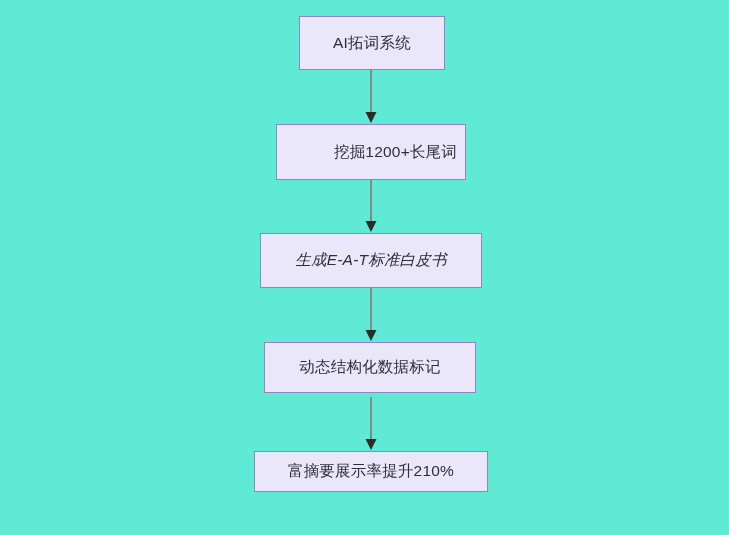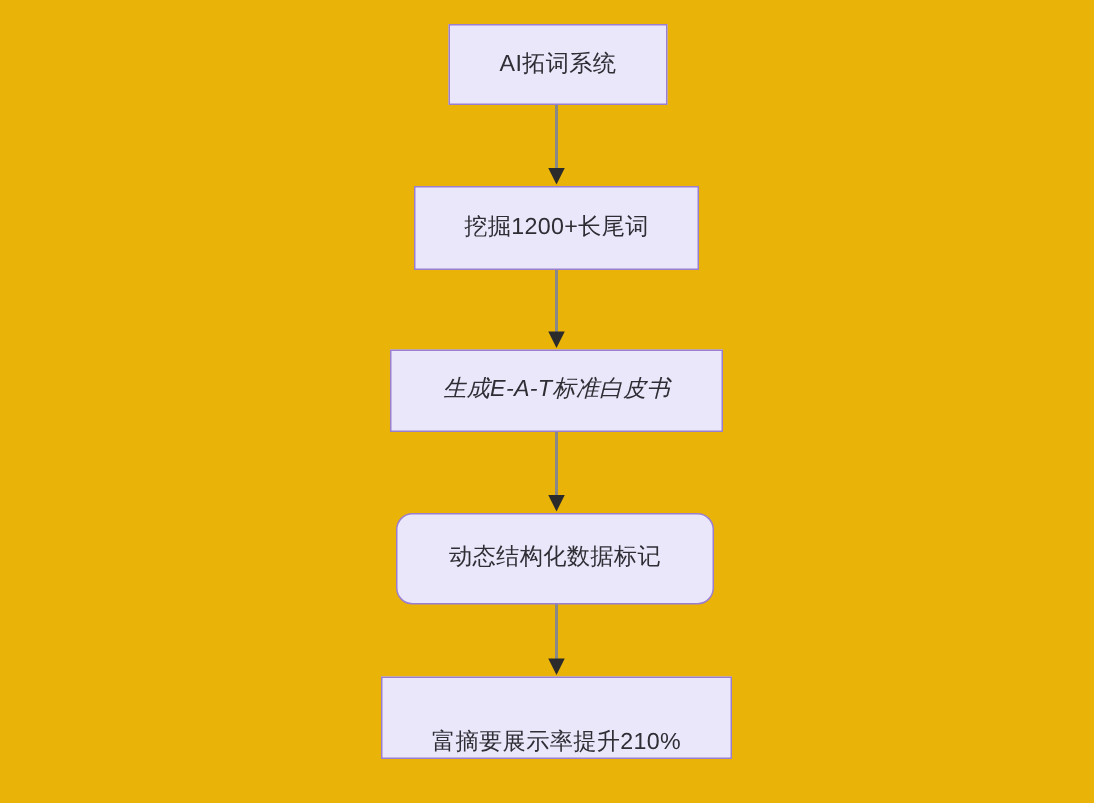--- a/index.html
+++ b/index.html
@@ -11,21 +11,21 @@
     height: 535px;
     background: #f7f7f7;
     font-family: "Liberation Sans", "DejaVu Sans", sans-serif;
     overflow: hidden;
   }
 
   #flowchart-canvas {
     position: relative;
     width: 729px;
     height: 535px;
-    background: #eab308;
+    background: #5eead4;
   }
 
   .node {
     position: absolute;
     box-sizing: border-box;
     background: #eae7fb;
     border: 1.6px solid #9a7fd1;
     display: flex;
     align-items: center;
     justify-content: center;
@@ -83,29 +83,29 @@
     <svg width="24" height="54" viewBox="0 0 24 54">
       <line x1="12" y1="0" x2="12" y2="43" stroke="#888888" stroke-width="2"></line>
       <polygon points="12,53 6.5,42 17.5,42" fill="#2b2b2b"></polygon>
     </svg>
   </div>
 
   <div class="node" style="left:299px; top:16px; width:146px; height:54px;">
     <span class="node-label">AI拓词系统</span>
   </div>
 
-  <div class="node" style="left:276px; top:124px; width:190px; height:56px;">
+  <div class="node" style="left:276px; top:124px; width:190px; height:56px;justify-content:flex-end;">
     <span class="node-label">挖掘1200+长尾词</span>
   </div>
 
   <div class="node" style="left:260px; top:233px; width:222px; height:55px;font-style:italic;">
     <span class="node-label">生成E-A-T标准白皮书</span>
   </div>
 
-  <div class="node" style="left:264px; top:342px; width:212px; height:61px;border-radius:11px;">
+  <div class="node" style="left:264px; top:342px; width:212px; height:51px;">
     <span class="node-label">动态结构化数据标记</span>
   </div>
 
-  <div class="node" style="left:254px; top:451px; width:234px; height:55px;align-items:flex-end;">
+  <div class="node" style="left:254px; top:451px; width:234px; height:41px;">
     <span class="node-label">富摘要展示率提升210%</span>
   </div>
 
 </div>
 
 </body></html>

